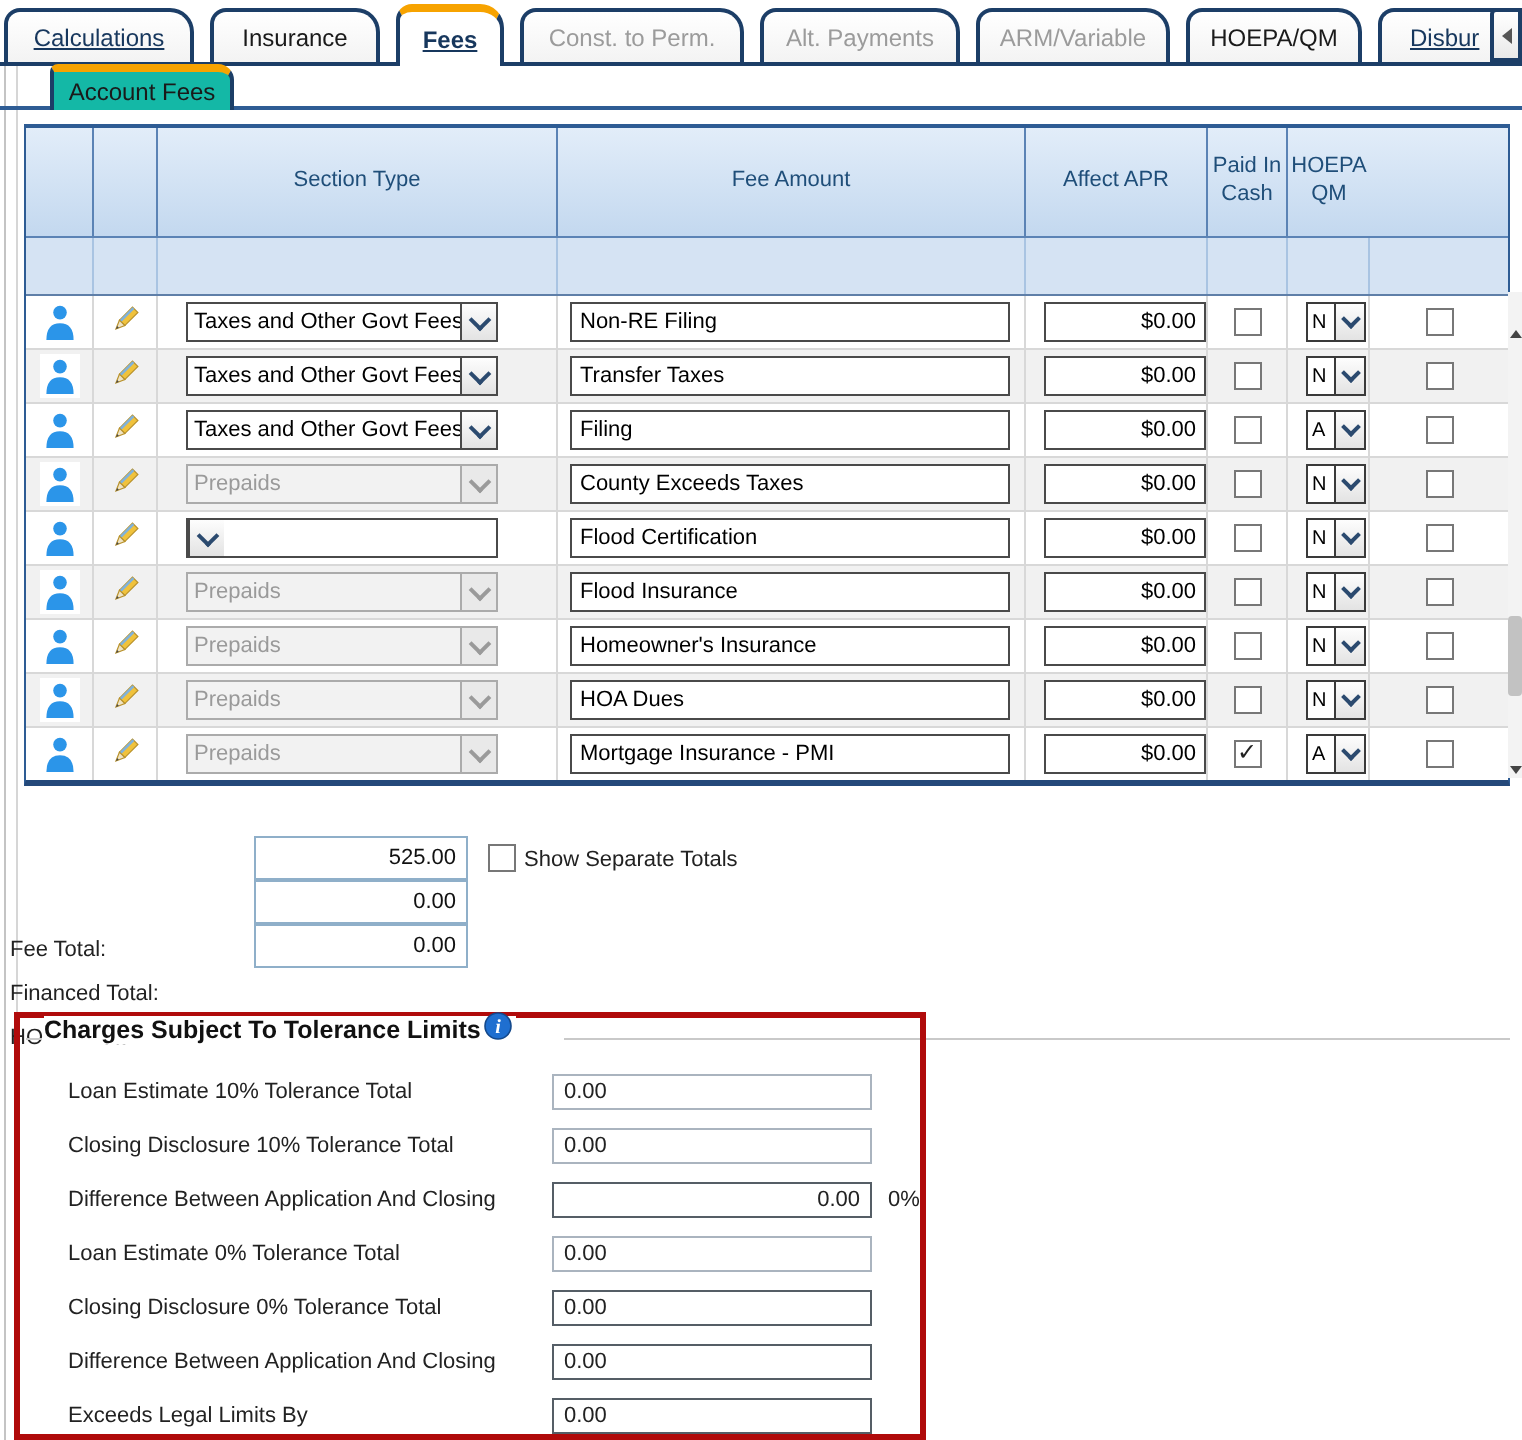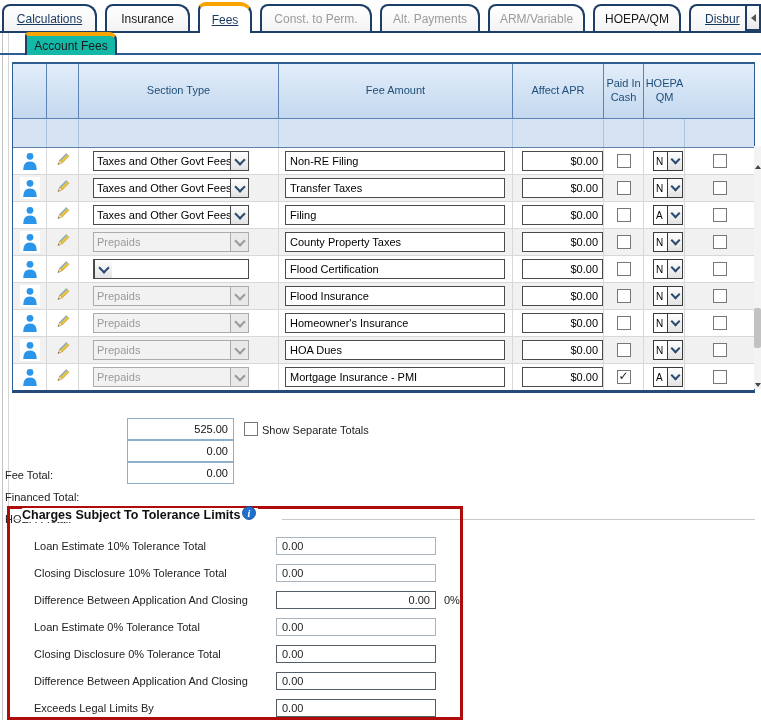--- a/index.html
+++ b/index.html
@@ -21,21 +21,21 @@
     font-size:12px;color:#17375d;position:relative;flex:0 0 auto;
   }
   .tab .lbl{white-space:nowrap;}
   .tab.link .lbl{text-decoration:underline;color:#17375d;}
   .tab.normal{color:#1a1a1a;}
   .tab.disabled{color:#9b9b9b;}
   .tab.active{
     margin-top:-2px;height:31px;background:#fff;z-index:4;
     border-top:4px solid #f7a300;
   }
-  .tab.active .lbl{text-decoration:underline;font-weight:normal;}
+  .tab.active .lbl{text-decoration:underline;font-weight:bold;}
   .tab.clipped{overflow:hidden;justify-content:flex-start;padding-left:14px;border-right:none;border-radius:8px 0 0 0;}
   #tabs-underline{position:absolute;left:0;top:31px;width:761px;height:2px;background:#1c3e67;z-index:2;}
   #tab-scroll-btn{
     position:absolute;left:745px;top:4px;width:16px;height:27px;box-sizing:border-box;
     border:2px solid #1c3e67;background:linear-gradient(#fff,#e9e9e9);z-index:5;
     display:flex;align-items:center;justify-content:center;border-radius:3px 0 0 0;
   }
   .tri-left{width:0;height:0;border-top:4px solid transparent;border-bottom:4px solid transparent;border-right:5px solid #555;}
 
   
@@ -378,21 +378,21 @@
         </div>
         <div class="cell">
           <div class="combo disabled">
             <div class="ctxt">Prepaids</div>
             <div class="cbtn">
               <span class="chev"></span>
             </div>
           </div>
         </div>
         <div class="cell">
-          <div class="textbox desc-box">County Property Taxes</div>
+          <div class="textbox desc-box">County Exceeds Taxes</div>
         </div>
         <div class="cell">
           <div class="textbox amt-box">$0.00</div>
         </div>
         <div class="cell center">
           <div class="cbx"></div>
         </div>
         <div class="cell">
           <div class="combo mini">
             <div class="ctxt">N</div>

